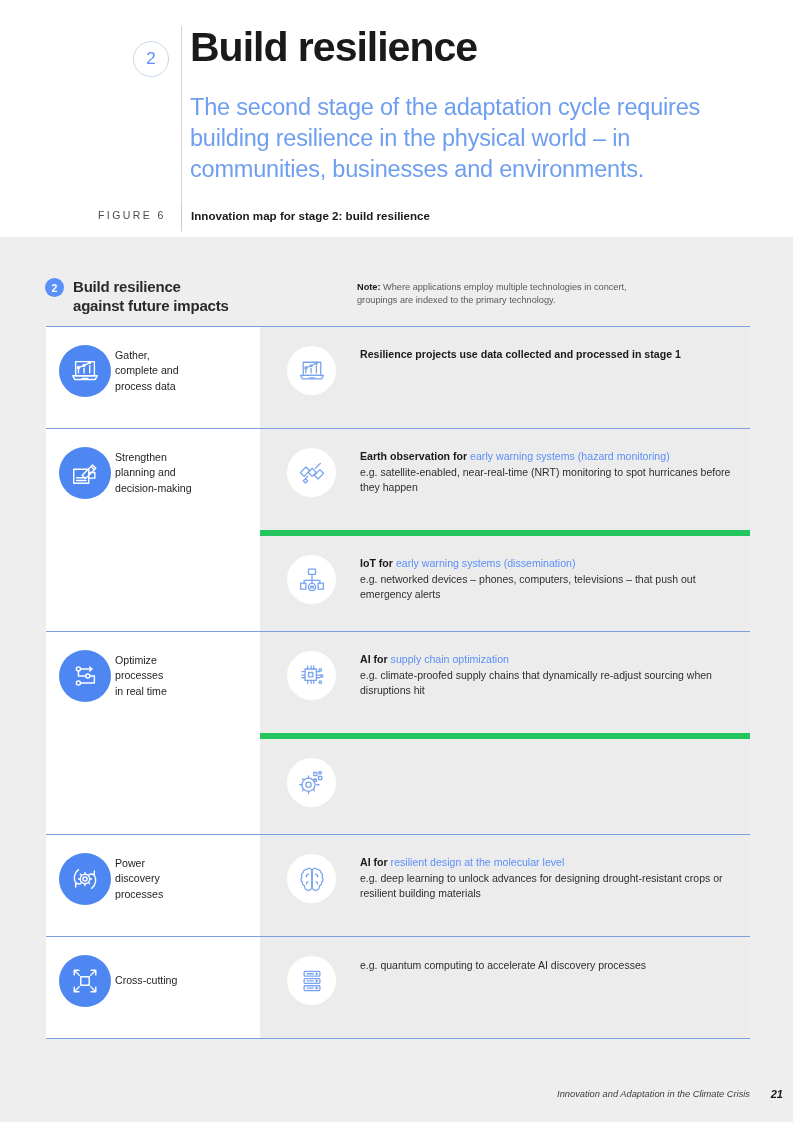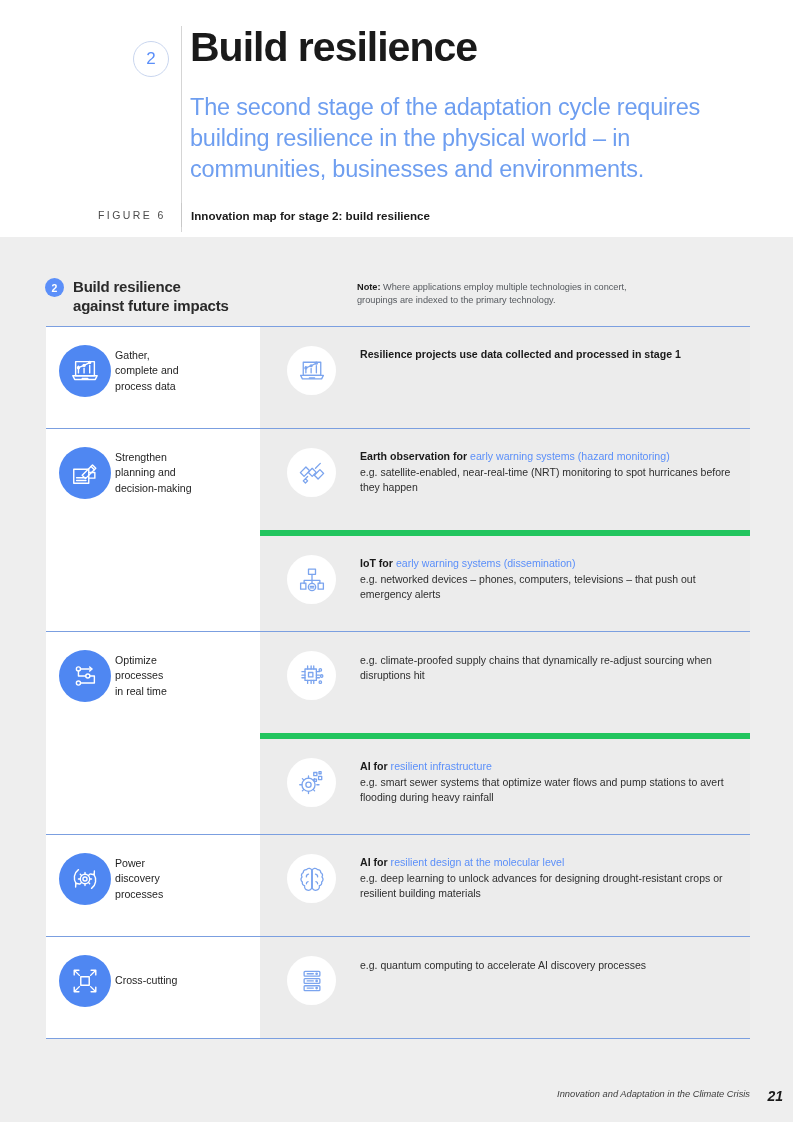--- a/index.html
+++ b/index.html
@@ -135,21 +135,21 @@
     position:absolute; left:0; bottom:0; width:793px; height:40px;
     background:#eeeeee;
     font-style:italic;
   }
   .footer-txt{
     position:absolute; right:43px; top:7px;
     font-size:9.3px; color:#3d3d3d;
   }
   .footer-pg{
     position:absolute; right:10px; top:6px;
-    font-size:14px; font-weight:700; color:#1a1a1a;
+    font-size:11px; font-weight:700; color:#1a1a1a;
   }
 
   svg .st{ fill:none; stroke-width:1.5; stroke-linecap:round; stroke-linejoin:round; }
   .bigcirc svg .st{ stroke:#ffffff; }
   .smallcirc svg .st{ stroke:#7ba4ee; }
 </style>
 </head>
 <body>
 
 <div class="header">
@@ -289,39 +289,36 @@
                 <svg viewBox="0 0 32 32">
                   <rect class="st" x="8" y="8" width="13" height="13"></rect>
                   <rect class="st" x="12" y="12" width="5" height="5"></rect>
                   <path class="st" d="M11 8V4.5M15 8V4.5M18 8V4.5M11 21v3.5M15 21v3.5M18 21v3.5M8 11H4.5M8 15H4.5M8 18H4.5M21 11h3.5M21 15h3.5M21 18h3.5"></path>
                   <circle class="st" cx="25.5" cy="9" r="1.4"></circle>
                   <circle class="st" cx="27" cy="16" r="1.4"></circle>
                   <circle class="st" cx="25.5" cy="23" r="1.4"></circle>
                 </svg>
               </div>
               <div class="subtext">
+                <div class="sub-head">AI for <span class="hl">supply chain optimization</span></div>
                 <div class="sub-body">e.g. climate-proofed supply chains that dynamically re-adjust sourcing when disruptions hit</div>
               </div>
             </div>
             <div class="subrow">
               <div class="smallcirc">
                 <svg viewBox="0 0 32 32">
                   <circle class="st" cx="12" cy="18" r="7.5"></circle>
                   <circle class="st" cx="12" cy="18" r="3"></circle>
                   <path class="st" d="M12 10.5V8M12 25.5V28M4.5 18H2M21.5 18H24M6.7 12.7 5 11M17.3 23.3l1.7 1.7M6.7 23.3 5 25M17.3 12.7 19 11"></path>
                   <rect class="st" x="18" y="4" width="3.6" height="3.6"></rect>
                   <rect class="st" x="23.5" y="8.5" width="3.6" height="3.6"></rect>
                   <rect class="st" x="18.5" y="11.5" width="2.6" height="2.6"></rect>
                   <rect class="st" x="24" y="3" width="2.4" height="2.4"></rect>
                 </svg>
               </div>
-              <div class="subtext">
-                <div class="sub-head">AI for <span class="hl">resilient infrastructure</span></div>
-                <div class="sub-body">e.g. smart sewer systems that optimize water flows and pump stations to avert flooding during heavy rainfall</div>
-              </div>
             </div>
           </div>
         </div>
       </div>
       <div class="group">
         <div class="group-inner">
           <div class="col-left">
             <div class="lbl-wrap">
               <div class="bigcirc">
                 <svg viewBox="0 0 32 32">

